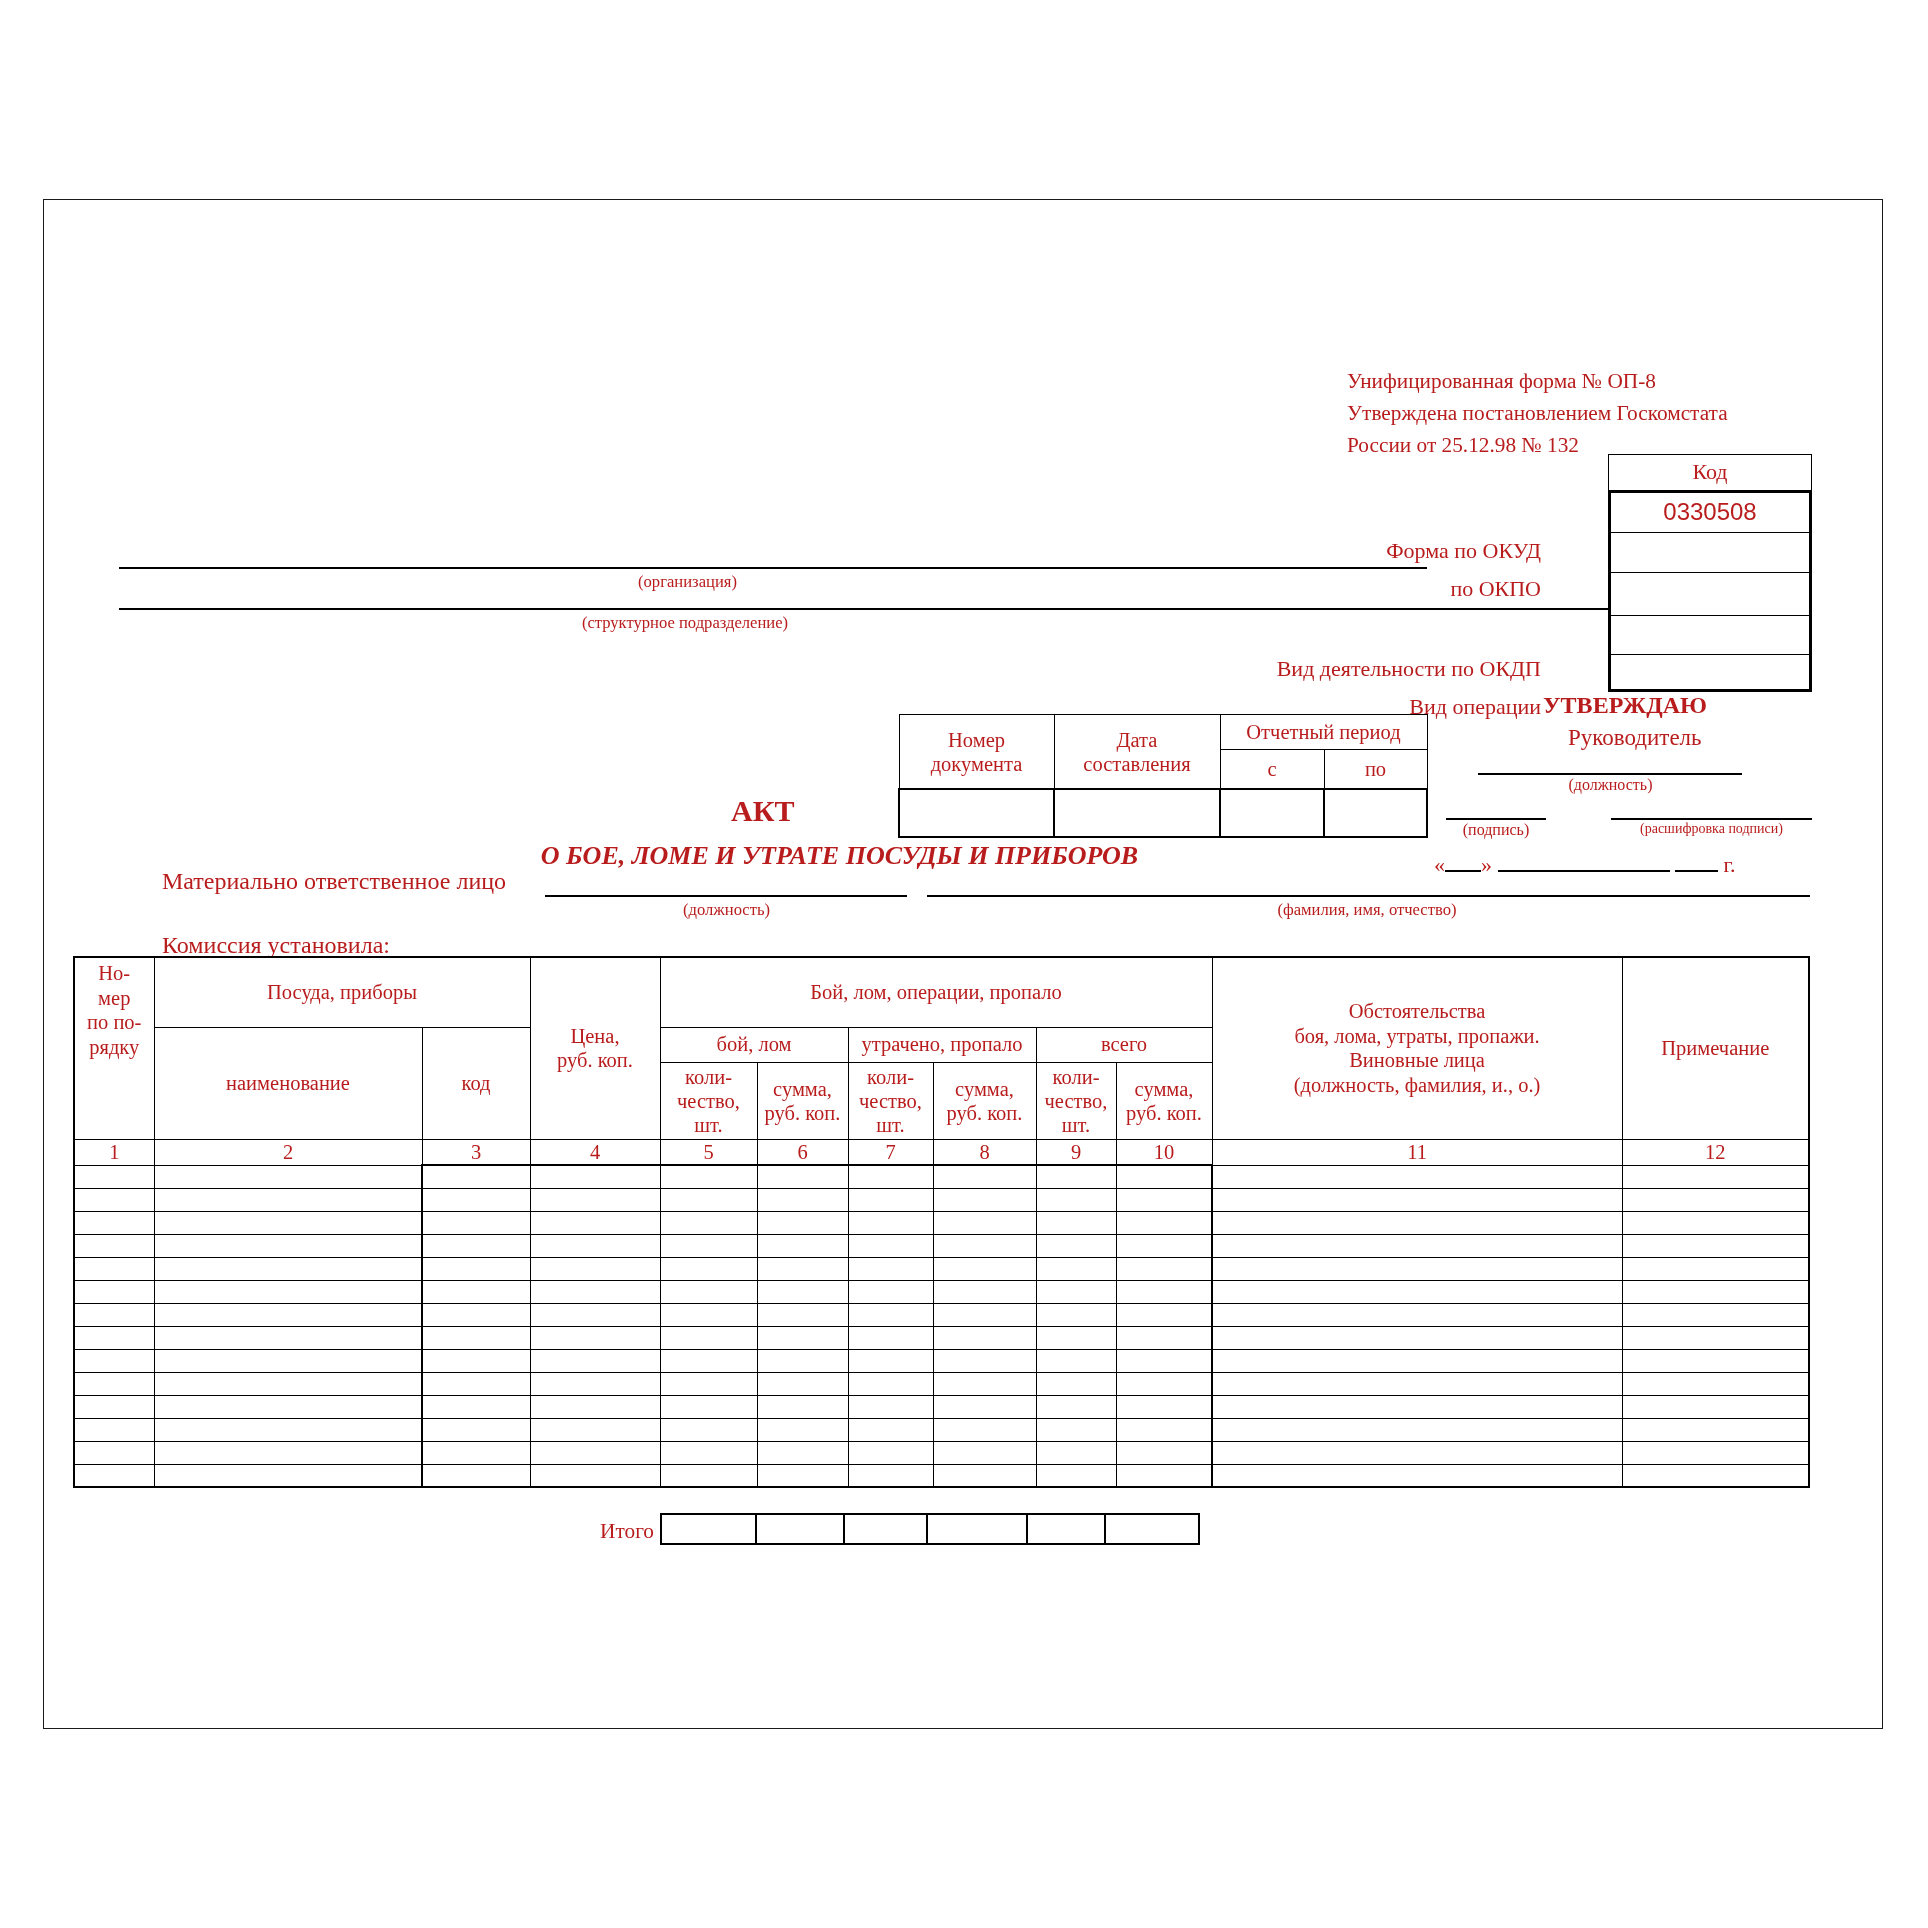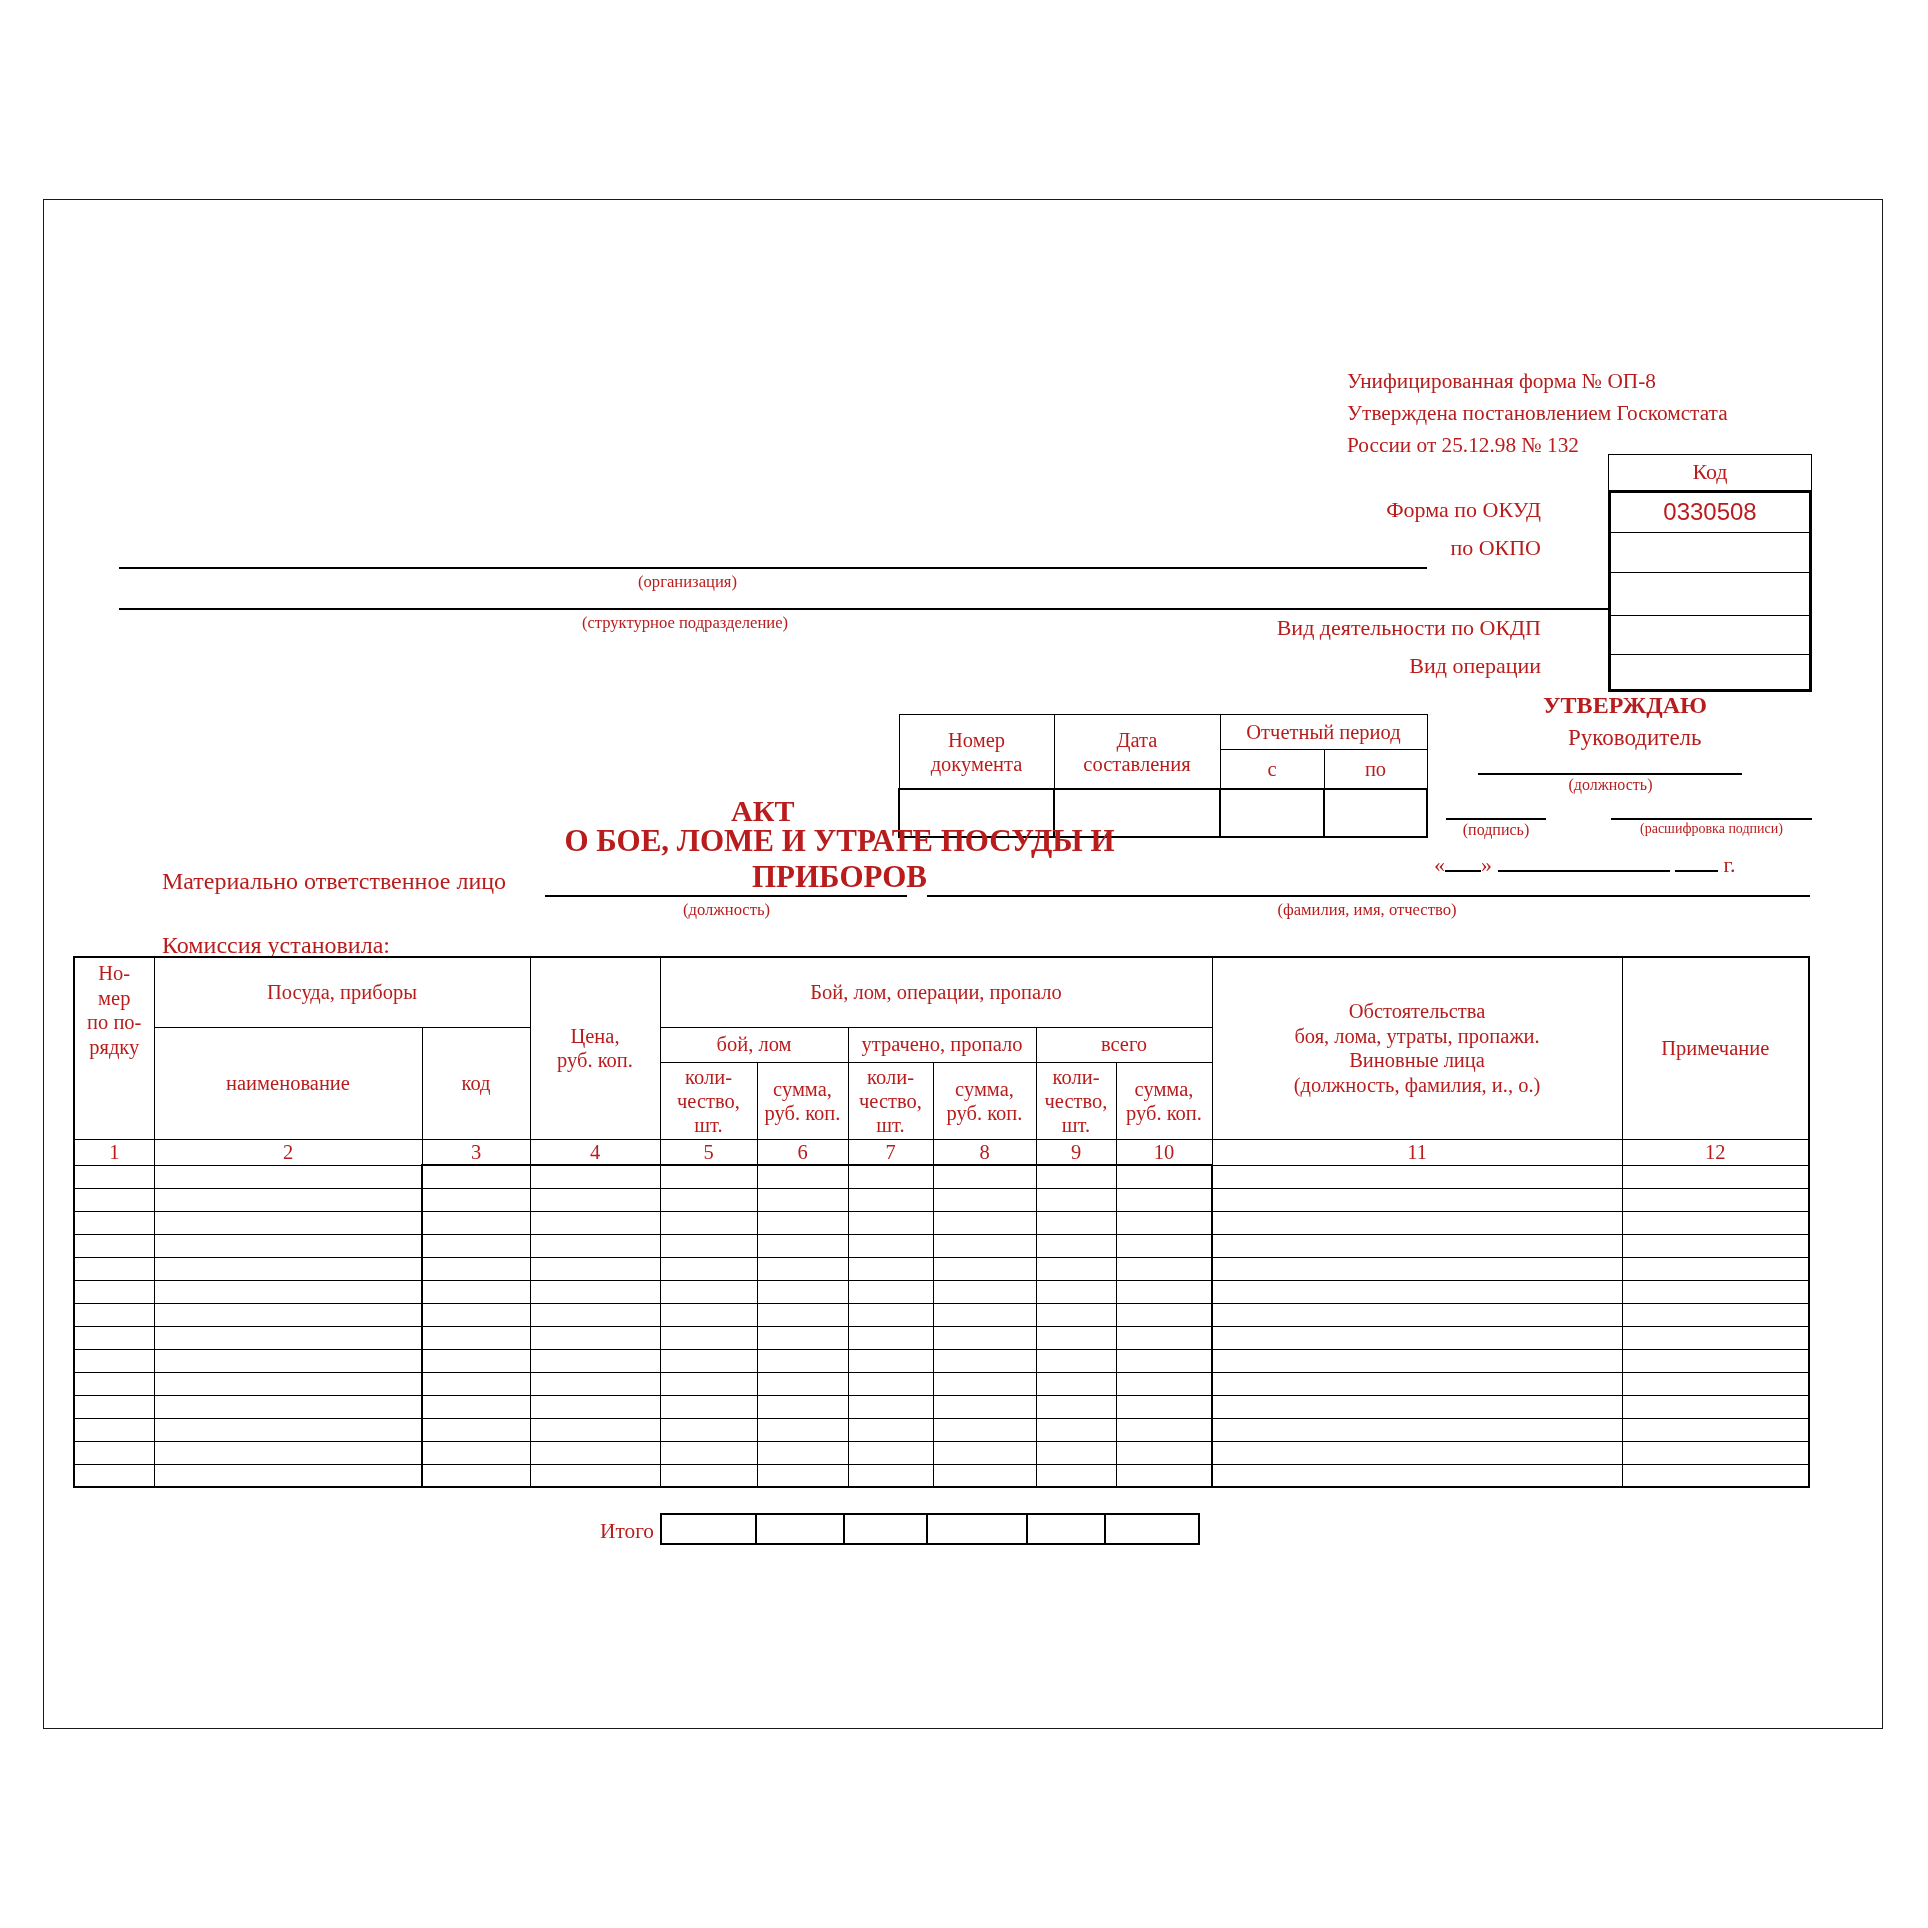--- a/index.html
+++ b/index.html
@@ -17,21 +17,21 @@
   
   #form-note{left:1347px;top:365px;width:490px;font-size:21.3px;line-height:32px;}
   
   #codebox{left:1608px;top:454px;width:204px;box-sizing:border-box;}
   #codebox-header{box-sizing:border-box;border:1.6px solid #000;border-bottom:none;height:36px;
                   font-size:22px;text-align:center;line-height:34px;}
   #codebox-body{box-sizing:border-box;border:3.2px solid #000;}
   .codebox-row{box-sizing:border-box;height:38px;text-align:center;
                font-family:"Liberation Sans","DejaVu Sans",sans-serif;font-size:24px;line-height:36px;}
   .codebox-row + .codebox-row{border-top:1.6px solid #000;}
-  .codebox-label{width:411px;text-align:right;font-size:22px;line-height:24px;}
+  .codebox-label{width:411px;text-align:right;font-size:22px;line-height:24px;margin-top:41px;}
   
   #doc-table{position:absolute;left:898px;top:714px;border-collapse:collapse;table-layout:fixed;}
   #doc-table td{border:1.6px solid #000;text-align:center;vertical-align:middle;font-size:20.5px;line-height:24px;padding:0;}
   #doc-table td.body-cell{border:2.4px solid #000;height:46px;}
   
   #main-table{position:absolute;left:73px;top:956px;border-collapse:collapse;table-layout:fixed;
               width:1736px;}
   #main-table td{border:1.6px solid #000;text-align:center;vertical-align:middle;
                  font-size:20.5px;line-height:24.5px;padding:0 3.2px;box-sizing:border-box;}
   #main-table{border:2.4px solid #000;}
@@ -128,21 +128,21 @@
       <tr>
         <td class="body-cell"></td>
         <td class="body-cell"></td>
         <td class="body-cell"></td>
         <td class="body-cell"></td>
       </tr>
     </tbody>
   </table>
 
   <div class="abs bold right" style="left:731px;top:787px;width:158px;font-size:30px;line-height:47px;">АКТ</div>
-  <div class="abs bold center" style="left:474px;top:823px;width:731px;font-size:31px;">О БОЕ, ЛОМЕ И УТРАТЕ ПОСУДЫ И ПРИБОРОВ</div>
+  <div class="abs bold center" style="left:474px;top:841px;width:731px;font-size:26px;font-style:italic;">О БОЕ, ЛОМЕ И УТРАТЕ ПОСУДЫ И ПРИБОРОВ</div>
 
   <div class="abs" style="left:162px;top:868px;font-size:24px;">Материально ответственное лицо</div>
   <div class="abs uline" style="left:545px;top:873px;width:362px;height:22px;"></div>
   <div class="abs small-label center" style="left:608px;top:900px;width:237px;">(должность)</div>
   <div class="abs uline" style="left:927px;top:873px;width:883px;height:22px;"></div>
   <div class="abs small-label center" style="left:1209px;top:900px;width:316px;">(фамилия, имя, отчество)</div>
 
   <div class="abs" style="left:162px;top:932px;font-size:24px;">Комиссия установила:</div>
 
   <table id="main-table">

